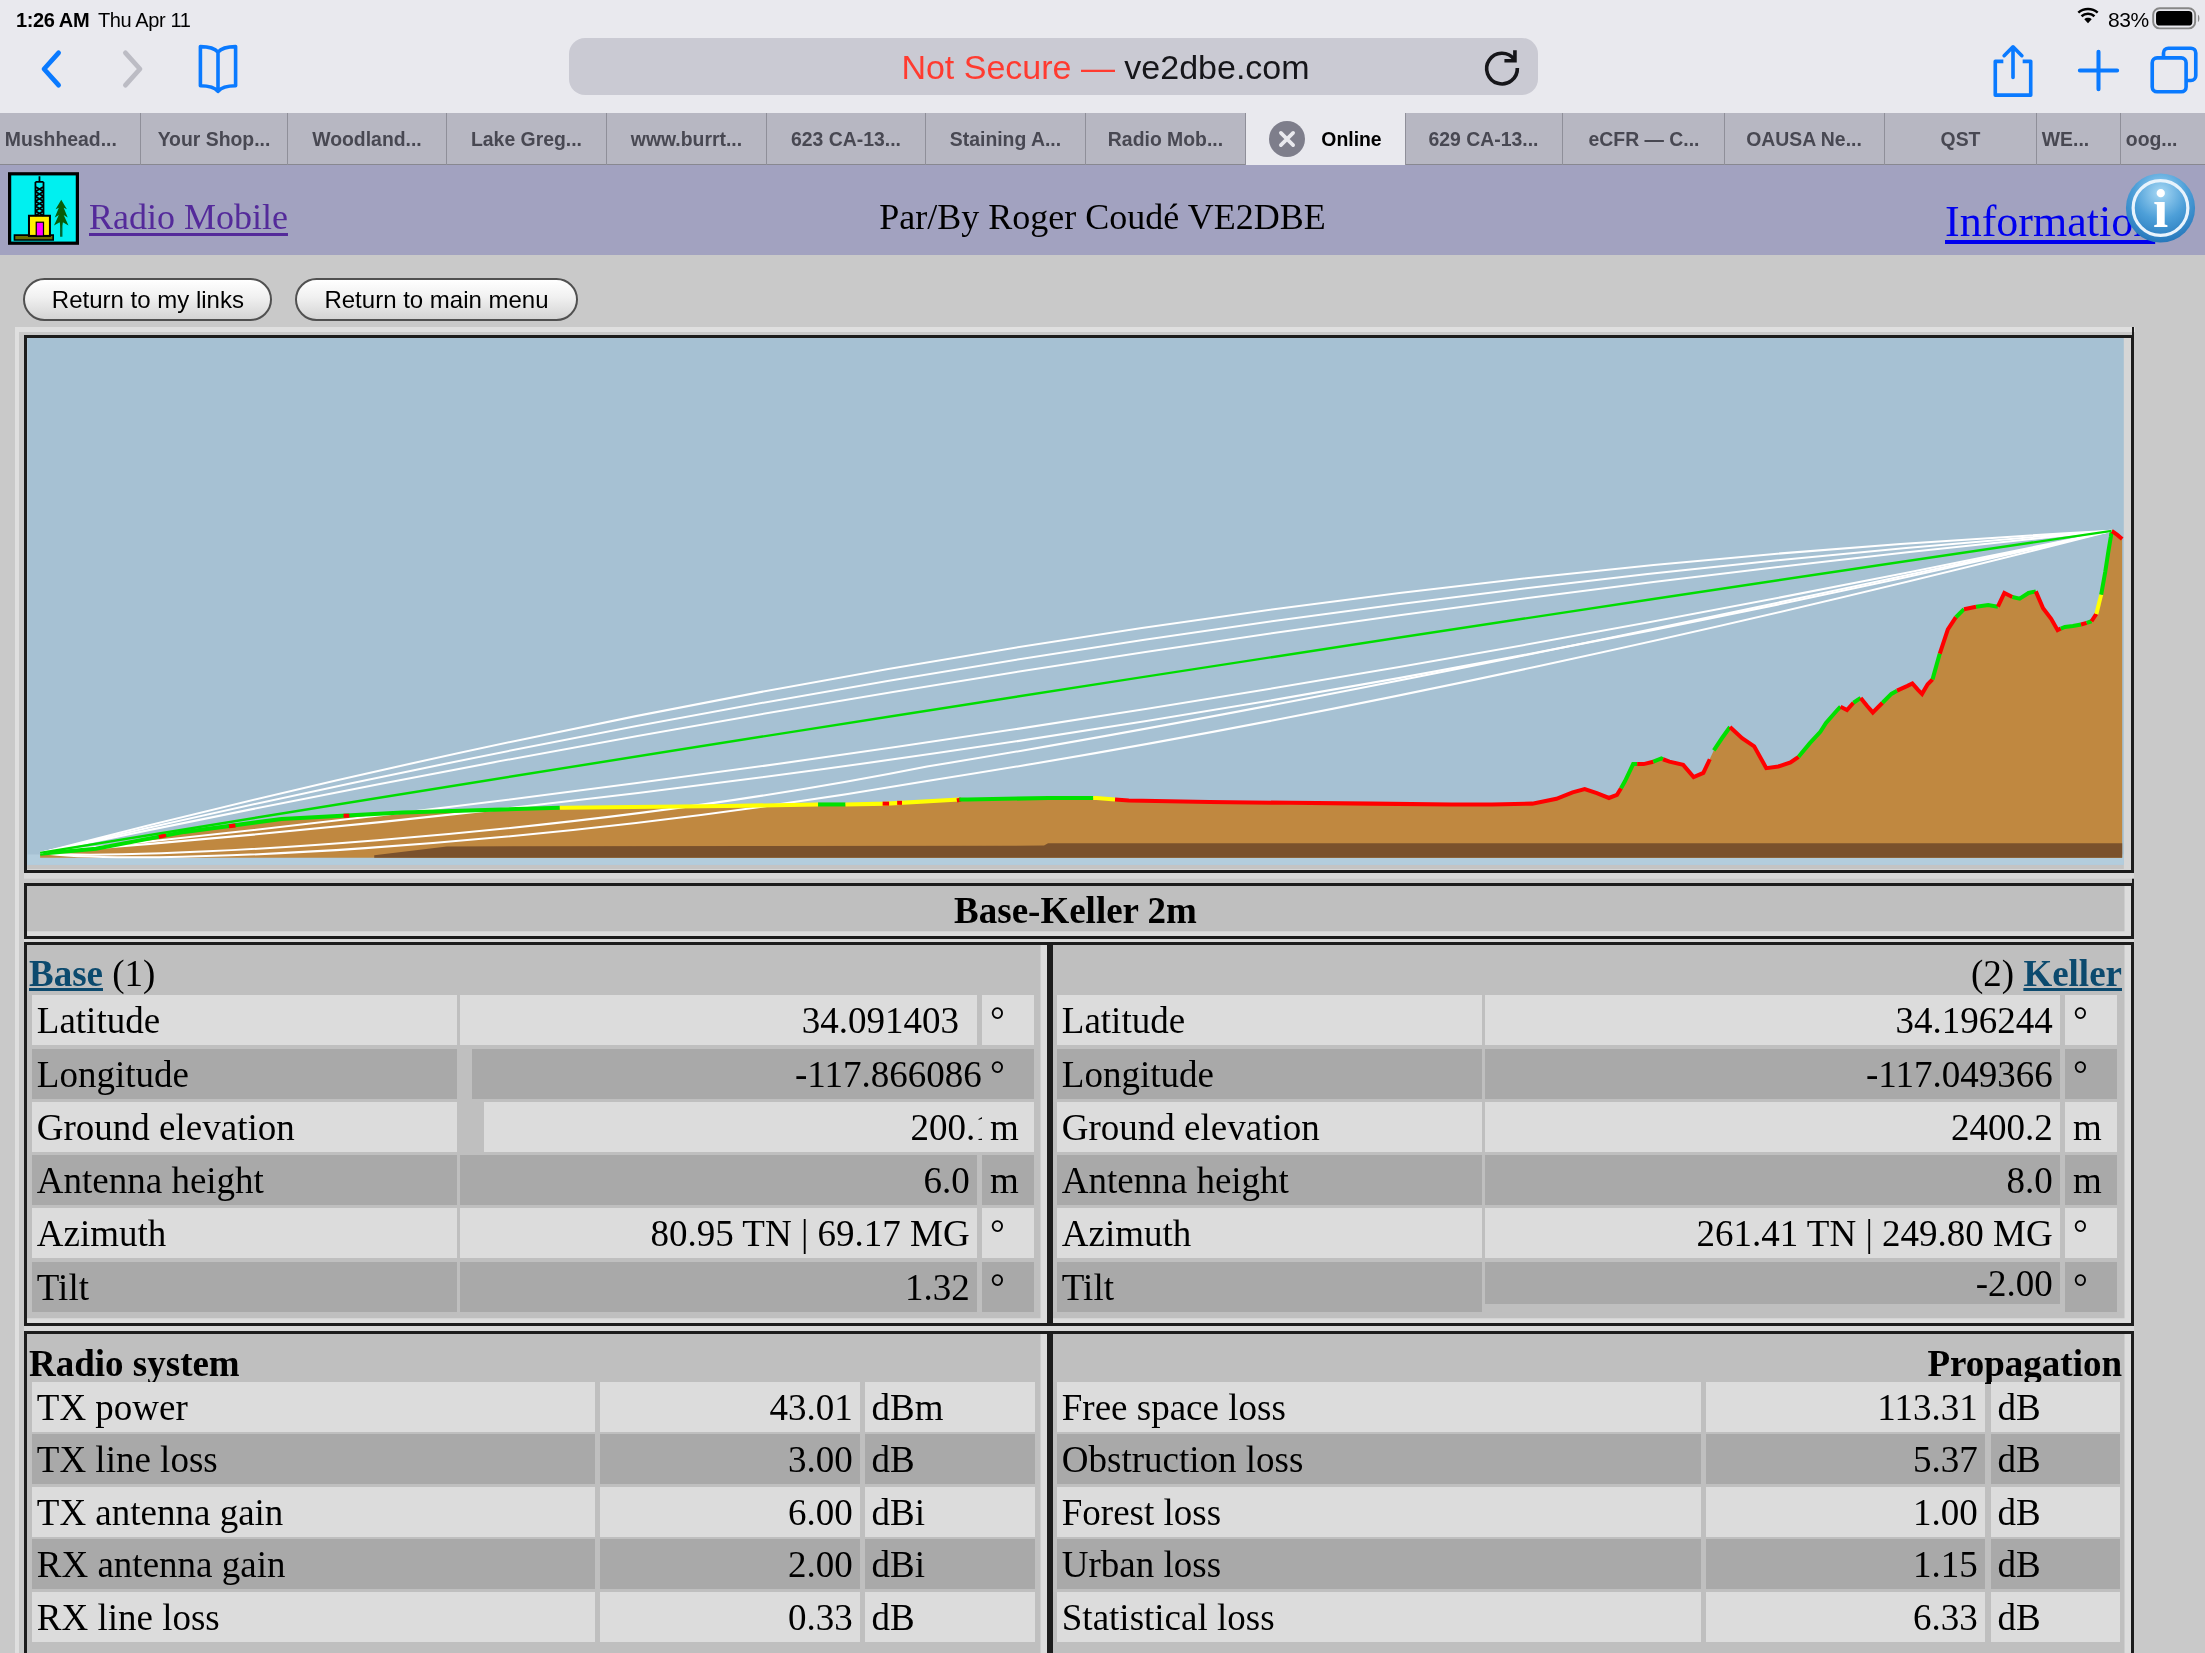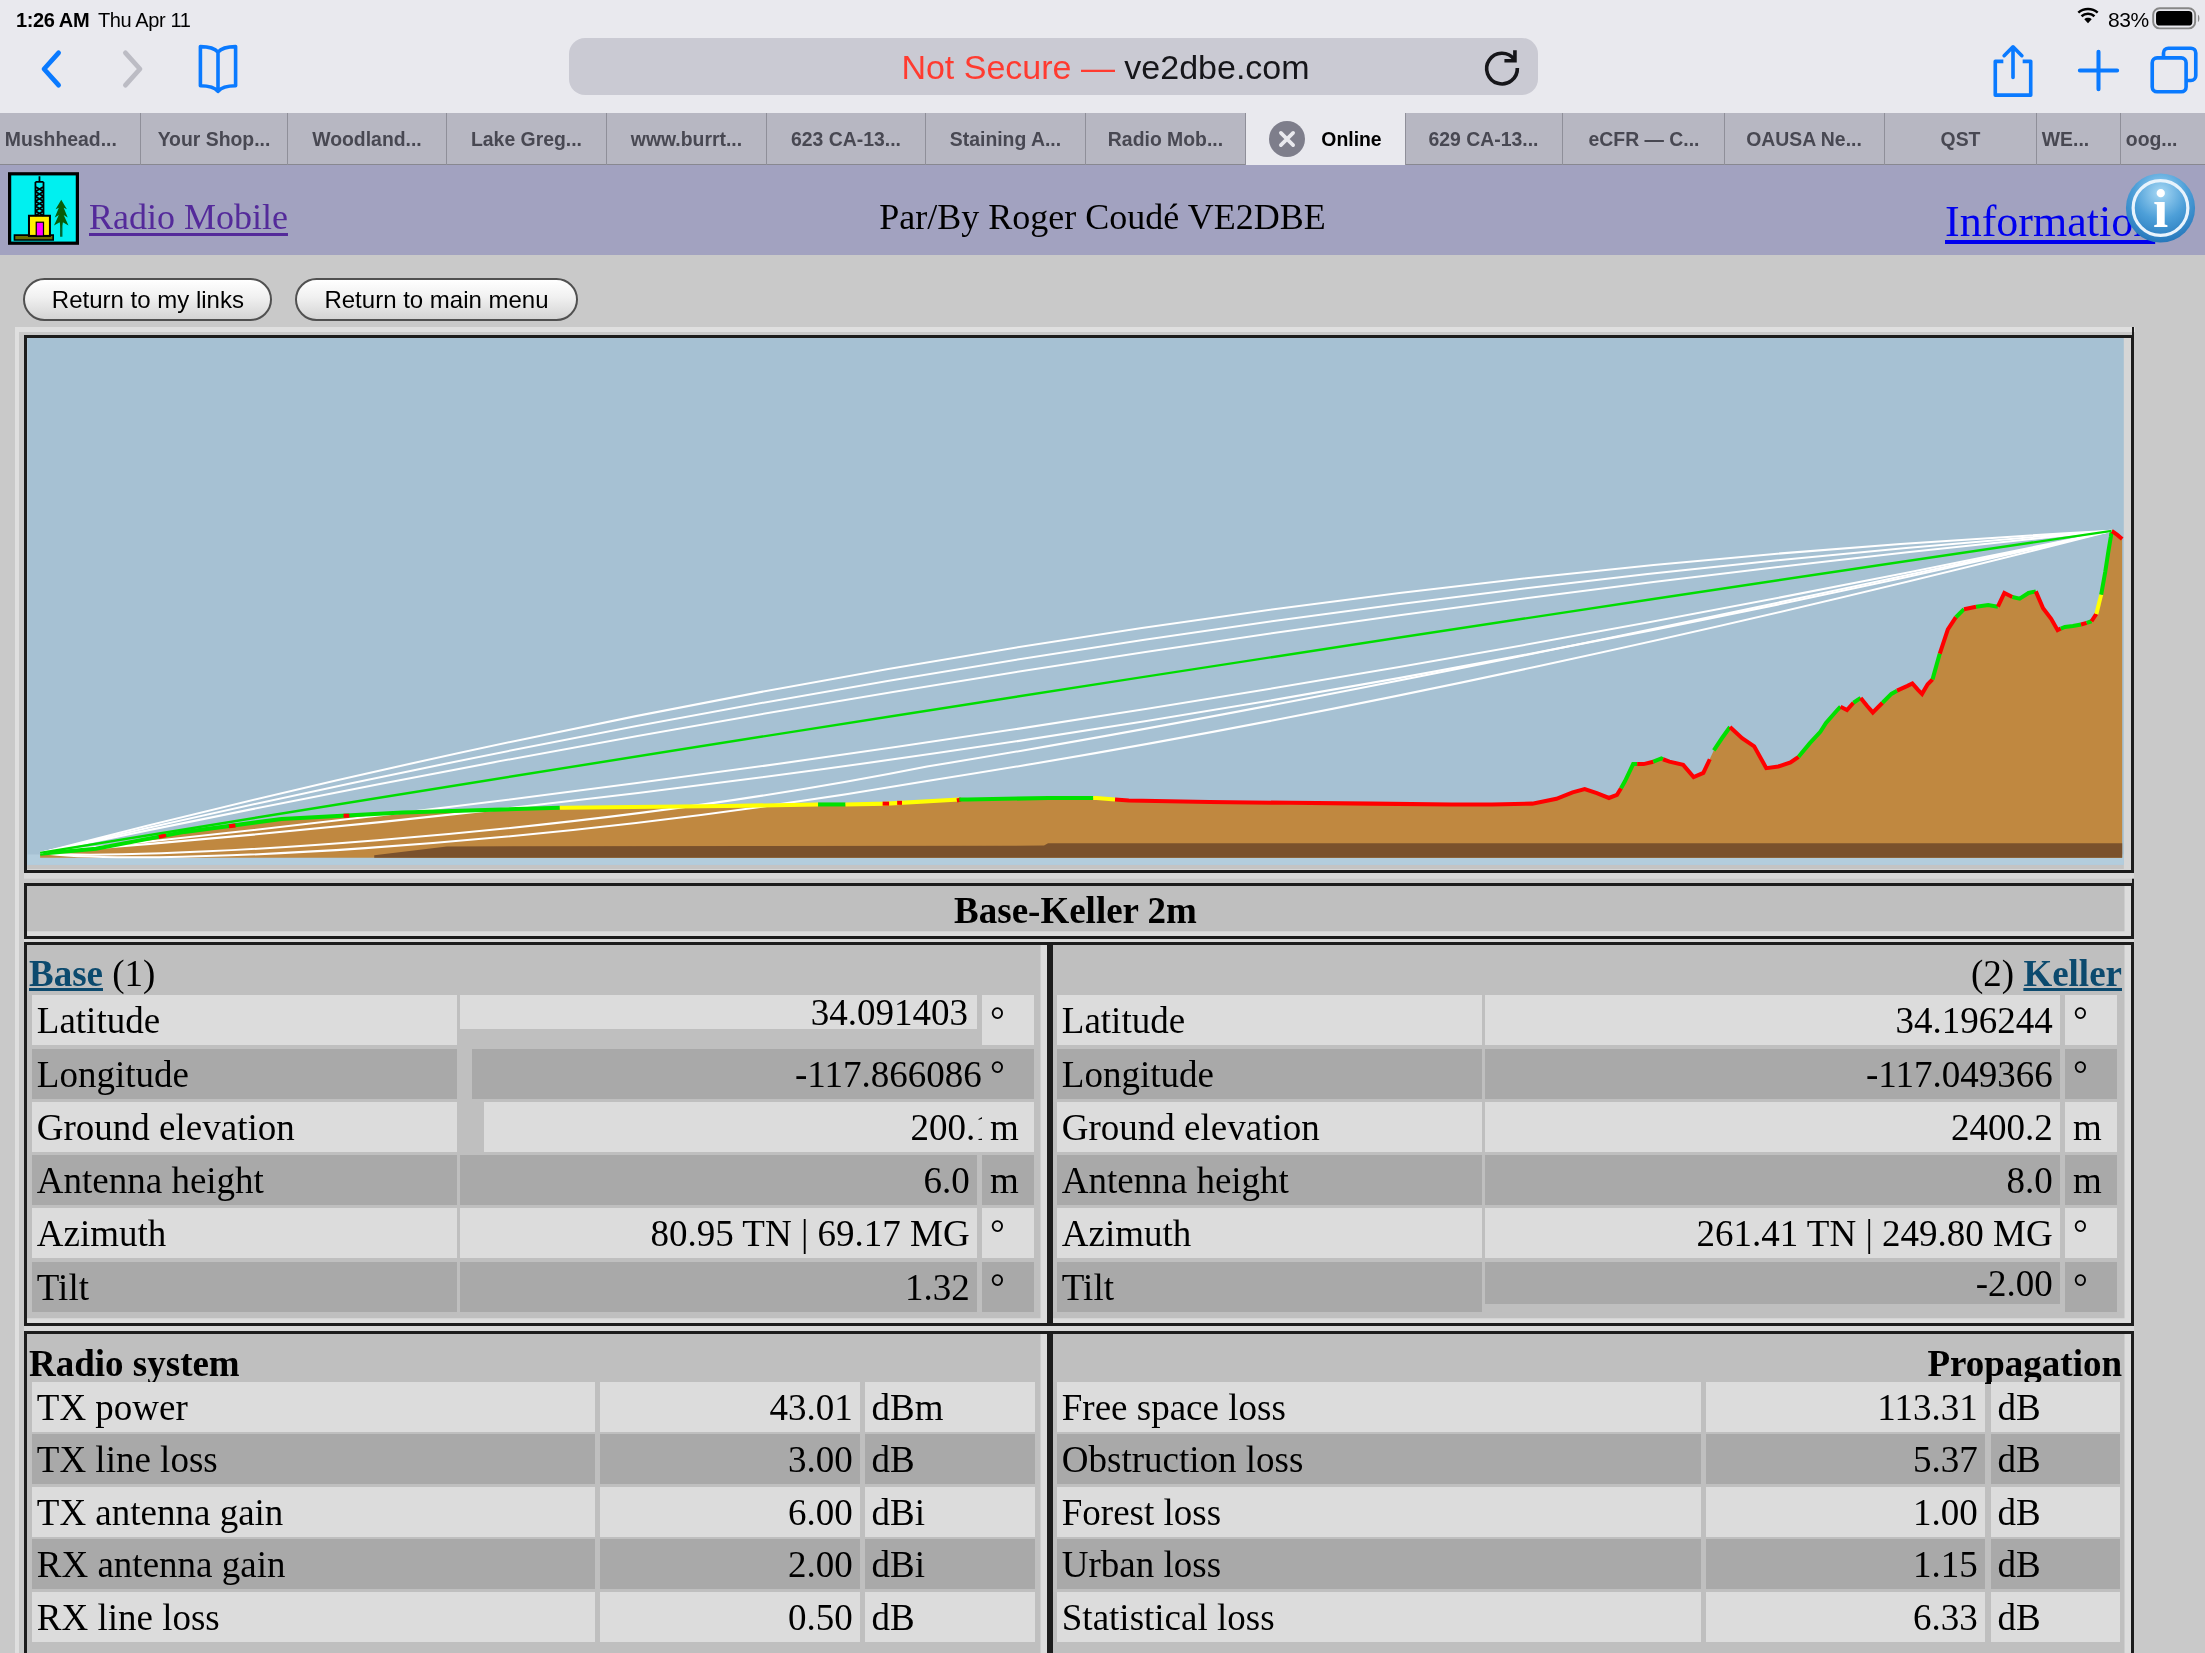--- a/index.html
+++ b/index.html
@@ -191,21 +191,21 @@
 
 <div class="box" style="left:24px; top:883px; width:2110px; height:56px;">
   <div class="dtab" style="left:0; top:3.2px; width:2097px; text-align:center; font-weight:bold;">Base-Keller 2m</div>
 </div>
 
 <div class="box" style="left:24px; top:942px; width:1026px; height:384px;"></div>
 <div class="box" style="left:1050px; top:942px; width:1084px; height:384px;"></div>
 <div class="dtab" style="left:29px; top:952px;"><a class="blu">Base</a> (1)</div>
 <div class="dtab" style="left:1057px; top:952px; width:1065px; text-align:right;">(2) <a class="blu">Keller</a></div>
 <div class="cell lt" style="left:32px; top:995px; width:425px; height:50px;padding-left:4.8px; padding-right:7.3px;">Latitude</div>
-<div class="cell lt vr" style="left:460px; top:995px; width:517px; height:34px;padding-left:6.5px; padding-right:9px;">34.091403</div>
+<div class="cell lt vr" style="left:460px; top:995px; width:517px; height:50px;padding-left:6.5px; padding-right:18px;">34.091403</div>
 <div class="cell lt" style="left:982px; top:995px; width:52px; height:50px;padding-left:8px; padding-right:0px;">°</div>
 <div class="cell dk" style="left:32px; top:1049px; width:425px; height:50px;padding-left:4.8px; padding-right:7.3px;">Longitude</div>
 <div class="cell dk vr" style="left:460px; top:1049px; width:517px; height:50px;padding-left:23px; padding-right:7.3px;margin-left:12px;">-117.866086</div>
 <div class="cell dk" style="left:982px; top:1049px; width:52px; height:50px;padding-left:8px; padding-right:0px;">°</div>
 <div class="cell lt" style="left:32px; top:1102px; width:425px; height:50px;padding-left:4.8px; padding-right:7.3px;">Ground elevation</div>
 <div class="cell lt vr" style="left:460px; top:1102px; width:517px; height:50px;padding-left:6.5px; padding-right:7.3px;margin-left:24px;">200.1</div>
 <div class="cell lt" style="left:982px; top:1102px; width:52px; height:50px;padding-left:8px; padding-right:0px;">m</div>
 <div class="cell dk" style="left:32px; top:1155px; width:425px; height:50px;padding-left:4.8px; padding-right:7.3px;">Antenna height</div>
 <div class="cell dk vr" style="left:460px; top:1155px; width:517px; height:50px;padding-left:6.5px; padding-right:7.3px;">6.0</div>
 <div class="cell dk" style="left:982px; top:1155px; width:52px; height:50px;padding-left:8px; padding-right:0px;">m</div>
@@ -243,21 +243,21 @@
 <div class="cell dk" style="left:32px; top:1434px; width:563px; height:50px;padding-left:4.8px; padding-right:7.3px;">TX line loss</div>
 <div class="cell dk vr" style="left:600px; top:1434px; width:260px; height:50px;padding-left:6.5px; padding-right:7.3px;">3.00</div>
 <div class="cell dk" style="left:865px; top:1434px; width:170px; height:50px;padding-left:6.5px; padding-right:0px;">dB</div>
 <div class="cell lt" style="left:32px; top:1487px; width:563px; height:50px;padding-left:4.8px; padding-right:7.3px;">TX antenna gain</div>
 <div class="cell lt vr" style="left:600px; top:1487px; width:260px; height:50px;padding-left:6.5px; padding-right:7.3px;">6.00</div>
 <div class="cell lt" style="left:865px; top:1487px; width:170px; height:50px;padding-left:6.5px; padding-right:0px;">dBi</div>
 <div class="cell dk" style="left:32px; top:1539px; width:563px; height:50px;padding-left:4.8px; padding-right:7.3px;">RX antenna gain</div>
 <div class="cell dk vr" style="left:600px; top:1539px; width:260px; height:50px;padding-left:6.5px; padding-right:7.3px;">2.00</div>
 <div class="cell dk" style="left:865px; top:1539px; width:170px; height:50px;padding-left:6.5px; padding-right:0px;">dBi</div>
 <div class="cell lt" style="left:32px; top:1592px; width:563px; height:50px;padding-left:4.8px; padding-right:7.3px;">RX line loss</div>
-<div class="cell lt vr" style="left:600px; top:1592px; width:260px; height:50px;padding-left:6.5px; padding-right:7.3px;">0.50</div>
+<div class="cell lt vr" style="left:600px; top:1592px; width:260px; height:50px;padding-left:6.5px; padding-right:7.3px;">0.33</div>
 <div class="cell lt" style="left:865px; top:1592px; width:170px; height:50px;padding-left:6.5px; padding-right:0px;">dB</div>
 <div class="cell lt" style="left:1057px; top:1382px; width:644px; height:50px;padding-left:4.8px; padding-right:7.3px;">Free space loss</div>
 <div class="cell lt vr" style="left:1706px; top:1382px; width:279px; height:50px;padding-left:6.5px; padding-right:7.3px;">113.31</div>
 <div class="cell lt" style="left:1991px; top:1382px; width:129px; height:50px;padding-left:6.5px; padding-right:0px;">dB</div>
 <div class="cell dk" style="left:1057px; top:1434px; width:644px; height:50px;padding-left:4.8px; padding-right:7.3px;">Obstruction loss</div>
 <div class="cell dk vr" style="left:1706px; top:1434px; width:279px; height:50px;padding-left:6.5px; padding-right:7.3px;">5.37</div>
 <div class="cell dk" style="left:1991px; top:1434px; width:129px; height:50px;padding-left:6.5px; padding-right:0px;">dB</div>
 <div class="cell lt" style="left:1057px; top:1487px; width:644px; height:50px;padding-left:4.8px; padding-right:7.3px;">Forest loss</div>
 <div class="cell lt vr" style="left:1706px; top:1487px; width:279px; height:50px;padding-left:6.5px; padding-right:7.3px;">1.00</div>
 <div class="cell lt" style="left:1991px; top:1487px; width:129px; height:50px;padding-left:6.5px; padding-right:0px;">dB</div>

